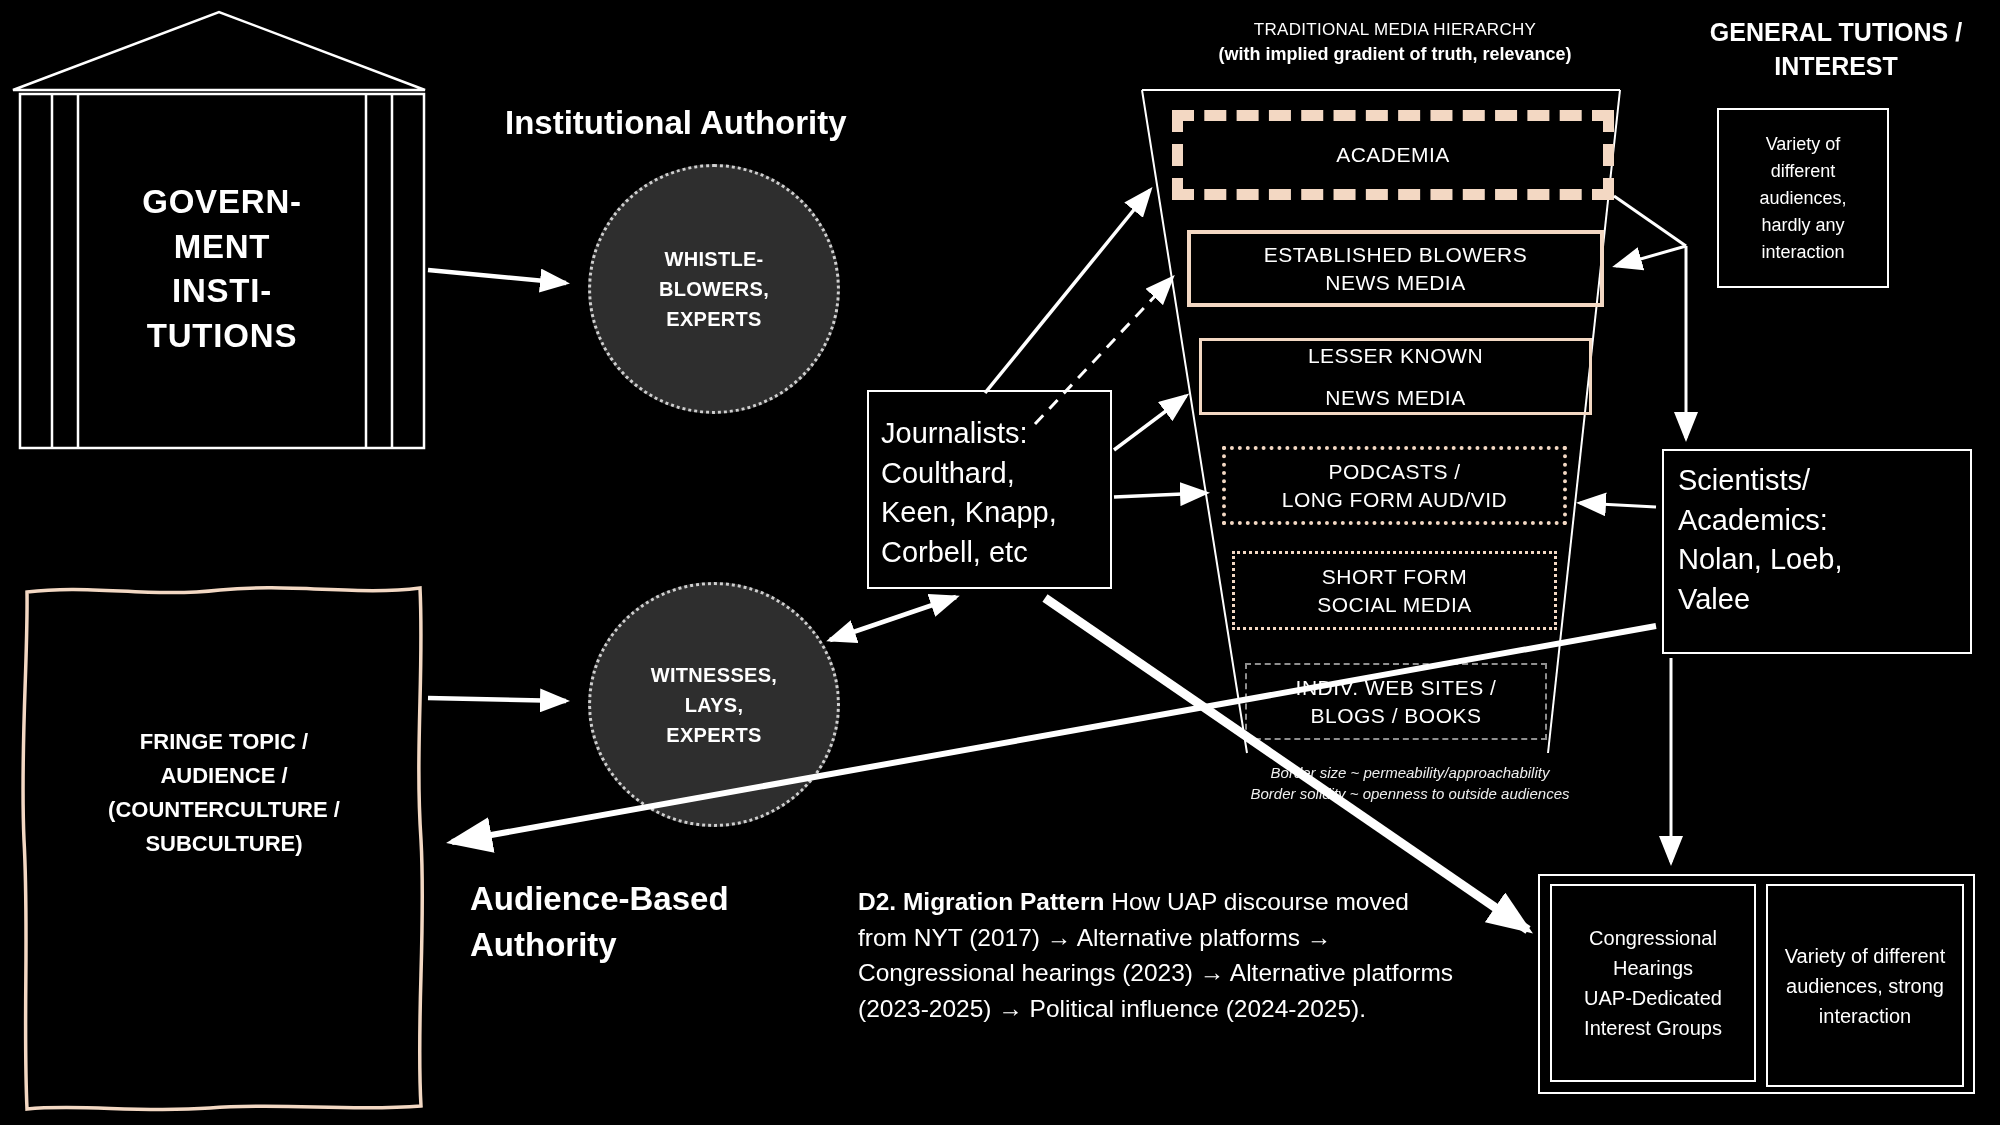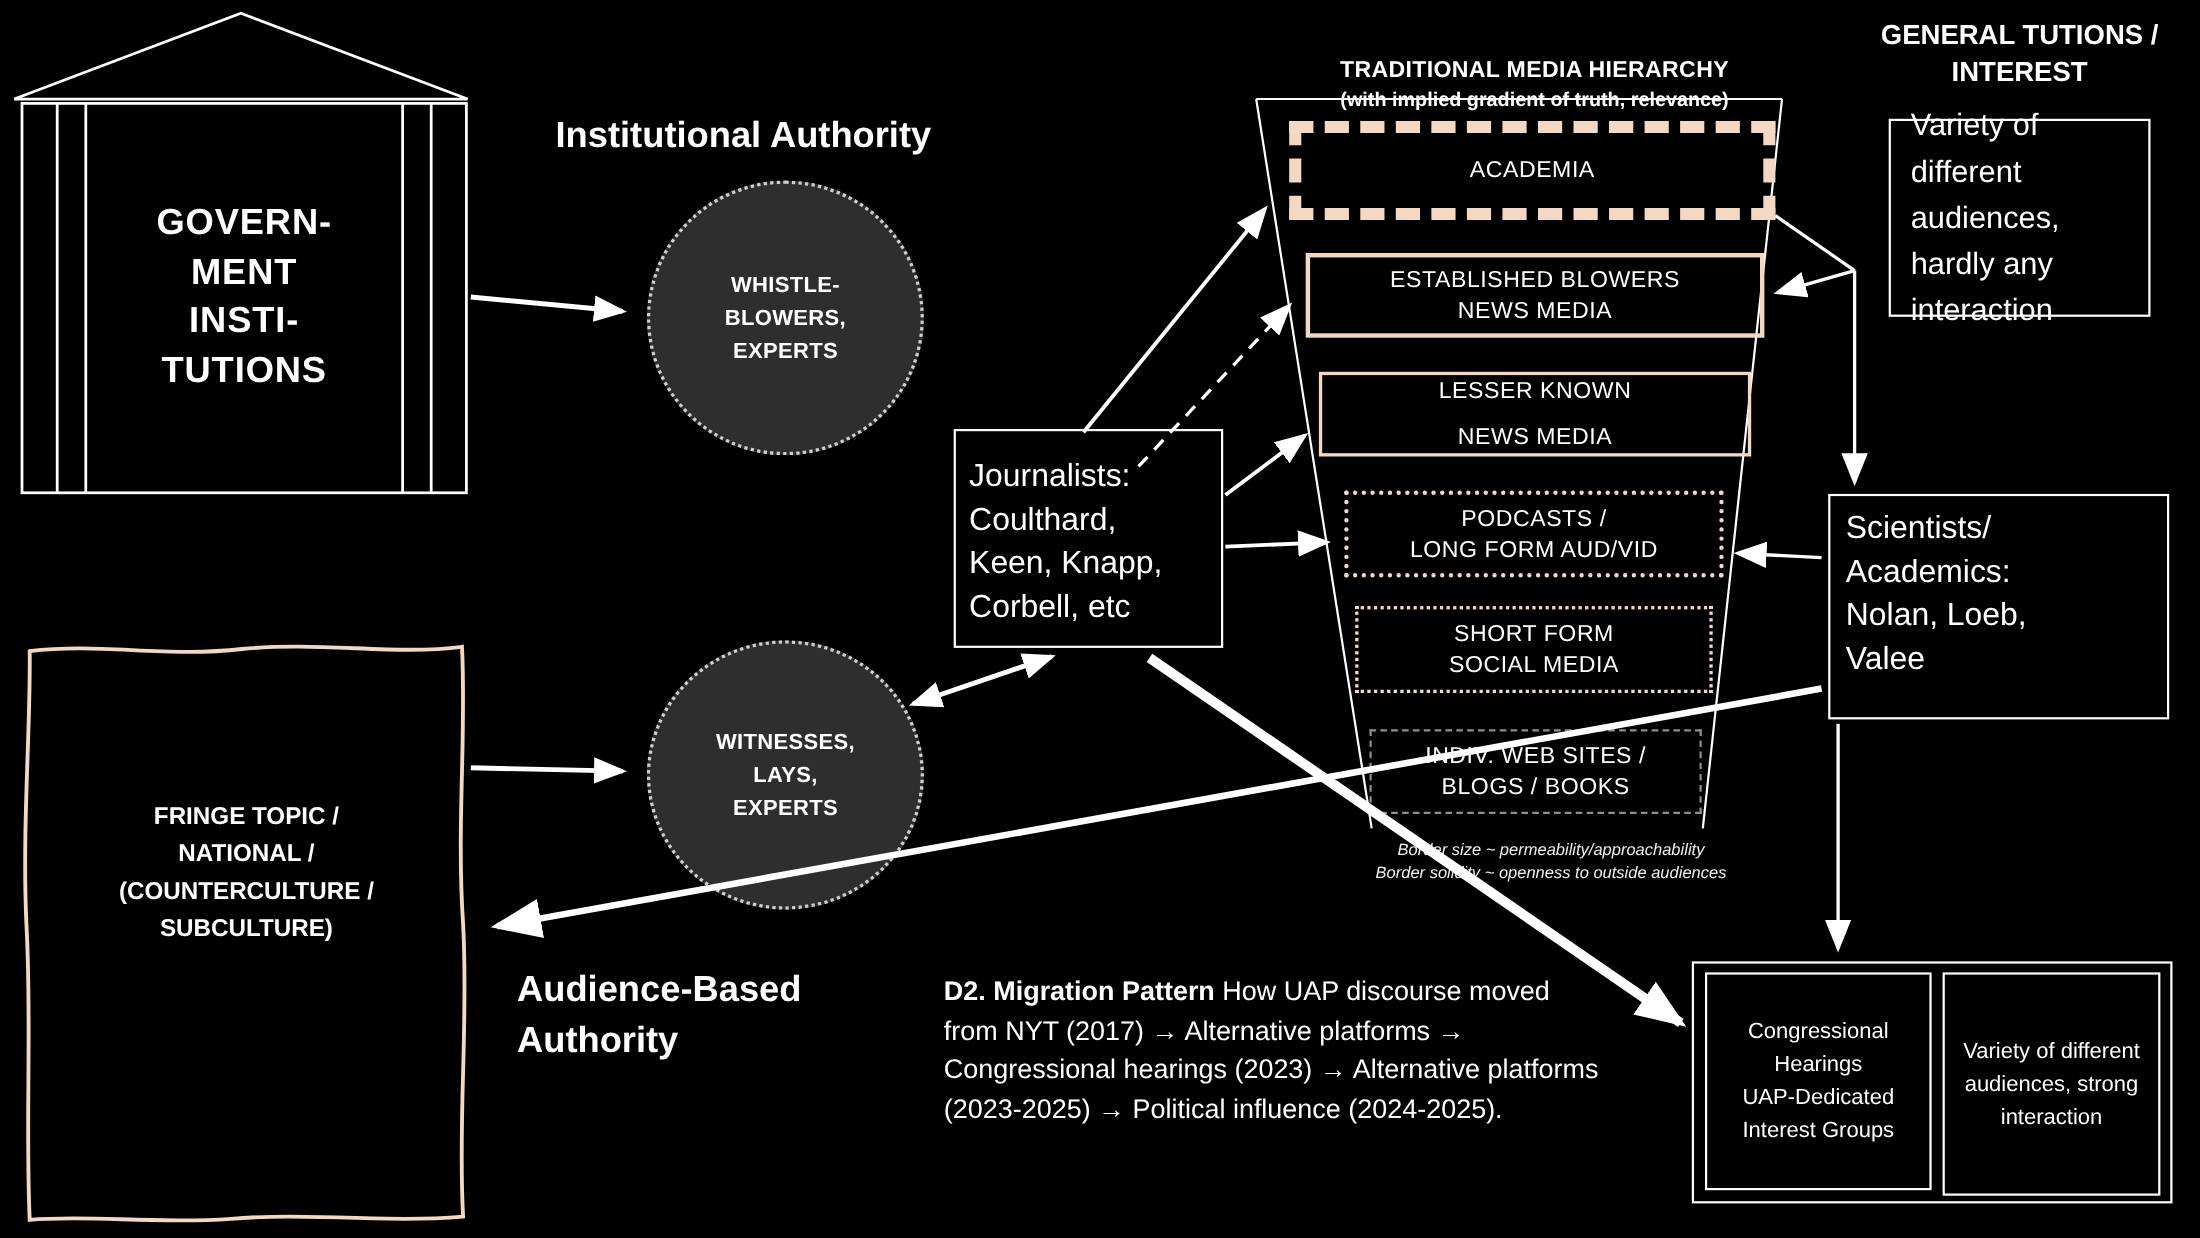--- a/index.html
+++ b/index.html
@@ -15,21 +15,21 @@
   .content { z-index:1; }
 
   
   #gov-label { left:57px; top:180px; width:330px; text-align:center;
     font-size:33px; font-weight:bold; line-height:1.35; letter-spacing:0.8px; }
 
   
   #institutional-authority { left:505px; top:104px; font-size:33px; font-weight:bold; }
   #audience-authority { left:470px; top:876px; font-size:33px; font-weight:bold; line-height:1.4; }
   #mh-title { left:1130px; top:20px; width:530px; text-align:center; }
-  #mh-title .t1 { font-size:21px; font-weight:bold; letter-spacing:0.3px;margin-top:32px; }
+  #mh-title .t1 { font-size:17px; font-weight:normal; letter-spacing:0.3px; }
   #mh-title .t2 { font-size:18px; font-weight:bold; margin-top:4px; }
   #ga-title { left:1686px; top:16px; width:300px; text-align:center;
     font-size:25px; font-weight:bold; line-height:1.35; }
 
   
   .person-circle { position:absolute; width:252px; border-radius:50%;
     background:#2e2e2e; border:3px dotted #cfcfcf; box-sizing:border-box;
     display:flex; flex-direction:column; justify-content:center; align-items:center;
     text-align:center; font-weight:bold; font-size:20px; line-height:1.5; letter-spacing:0.3px; }
   #whistle-circle { left:588px; top:164px; height:250px; }
@@ -50,24 +50,24 @@
   #lvl-academia  { left:1172px; top:110px; width:442px; height:90px; border:11px dashed #f3d8c3; }
   #lvl-estab     { left:1187px; top:230px; width:417px; height:77px; border:4px solid  #f3d8c3; }
   #lvl-lesser    { left:1199px; top:338px; width:393px; height:77px; border:3px solid  #f3d8c3;gap:15px; }
   #lvl-podcasts  { left:1222px; top:446px; width:345px; height:79px; border:4px dotted #f3d8c3; }
   #lvl-shortform { left:1232px; top:551px; width:325px; height:79px; border:3px dotted #f3d8c3; }
   #lvl-indiv     { left:1245px; top:663px; width:302px; height:77px; border:2px dashed #8f8f8f; }
   #funnel-caption { left:1190px; top:762px; width:440px; text-align:center;
     font-style:italic; font-size:15px; line-height:1.4; color:#eee; }
 
   
-  #ga-box { left:1717px; top:108px; width:238px; height:180px;
+  #ga-box { left:1717px; top:108px; width:172px; height:180px;
     border:2.5px solid #fff; box-sizing:border-box;
-    display:flex; align-items:center; justify-content:center; text-align:left;
-    font-size:28px; line-height:1.5; padding:0 18px; }
+    display:flex; align-items:center; justify-content:center; text-align:center;
+    font-size:18px; line-height:1.5; padding:0 18px; }
 
   
   #fringe-label { left:38px; top:725px; width:372px; text-align:center;
     font-size:22px; font-weight:bold; line-height:1.55; }
 
   
   #d2-block { left:858px; top:884px; width:600px; font-size:24.5px; line-height:1.45; }
   #d2-block .lead { font-weight:bold; }
 
   
@@ -183,21 +183,21 @@
 
 <div class="abs content" id="scientists-box">
   <div>Scientists/</div>
   <div>Academics:</div>
   <div>Nolan, Loeb,</div>
   <div>Valee</div>
 </div>
 
 <div class="abs content" id="fringe-label">
   <div>FRINGE TOPIC /</div>
-  <div>NATIONAL /</div>
+  <div>AUDIENCE /</div>
   <div>(COUNTERCULTURE /</div>
   <div>SUBCULTURE)</div>
 </div>
 
 <div class="abs content" id="audience-authority">
   <div>Audience-Based</div>
   <div>Authority</div>
 </div>
 
 <div class="abs content" id="d2-block">

